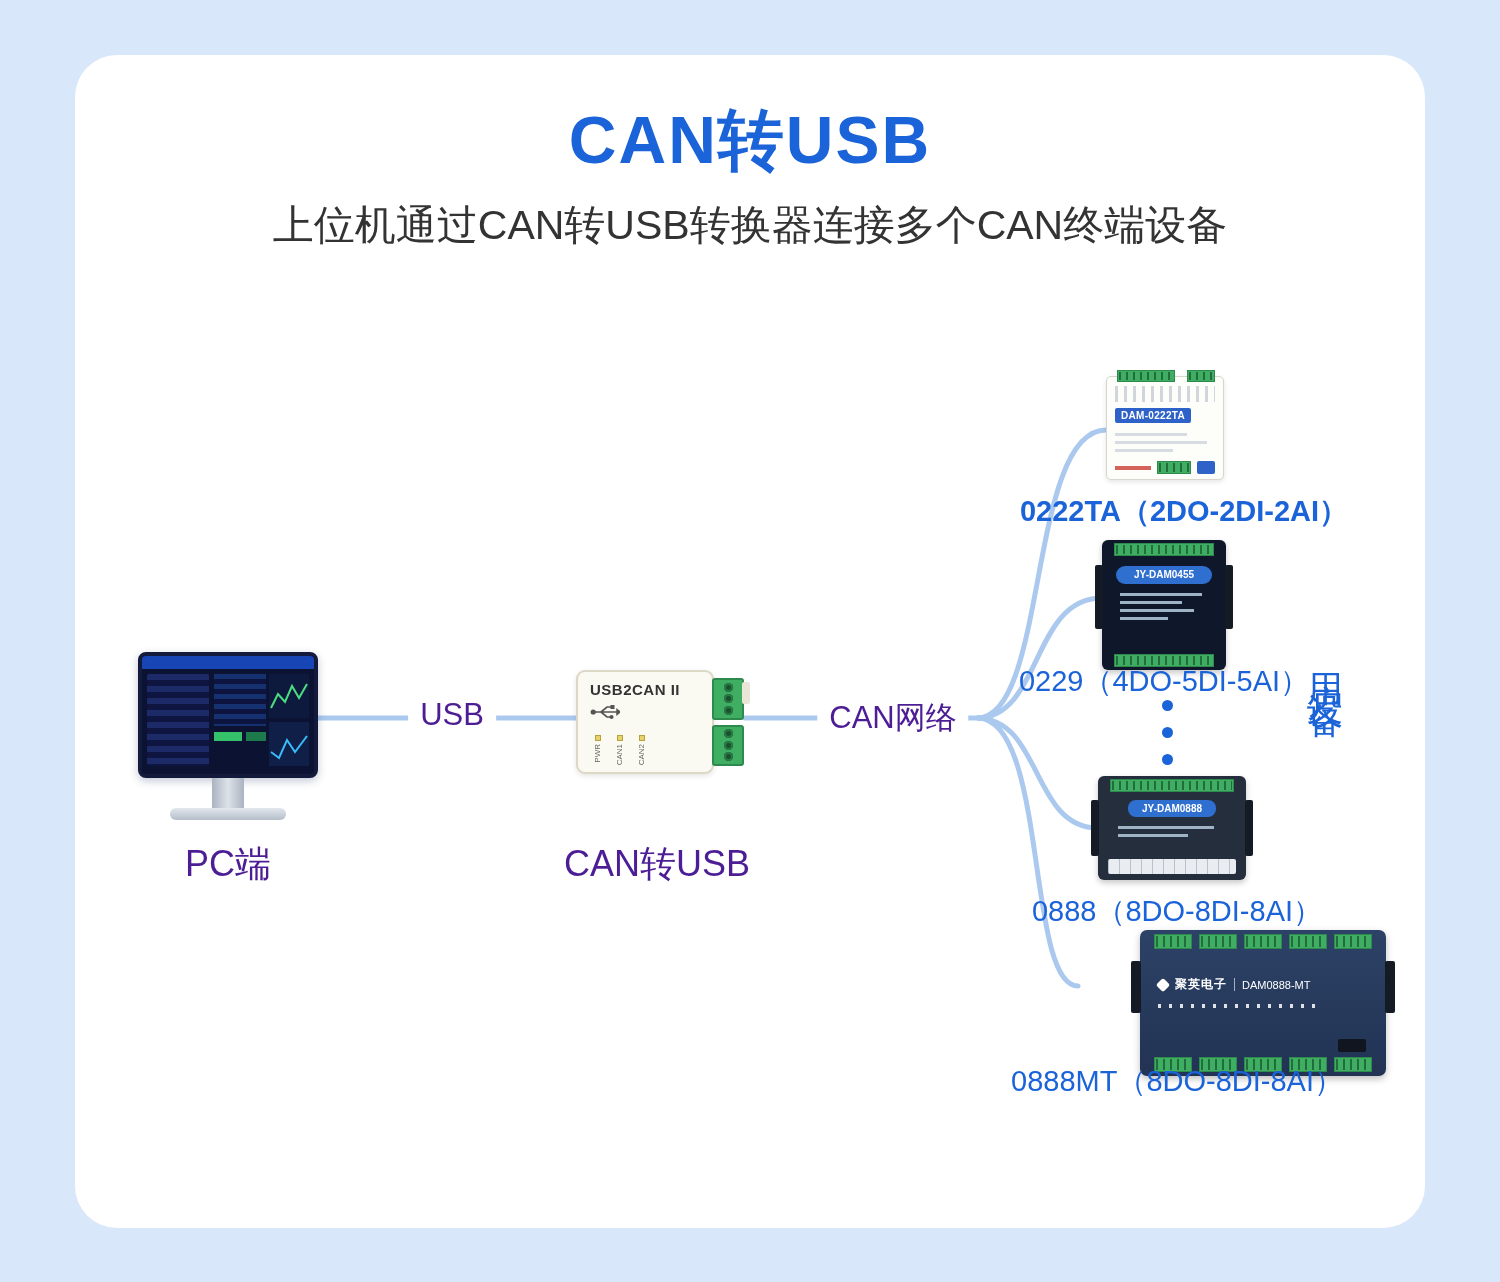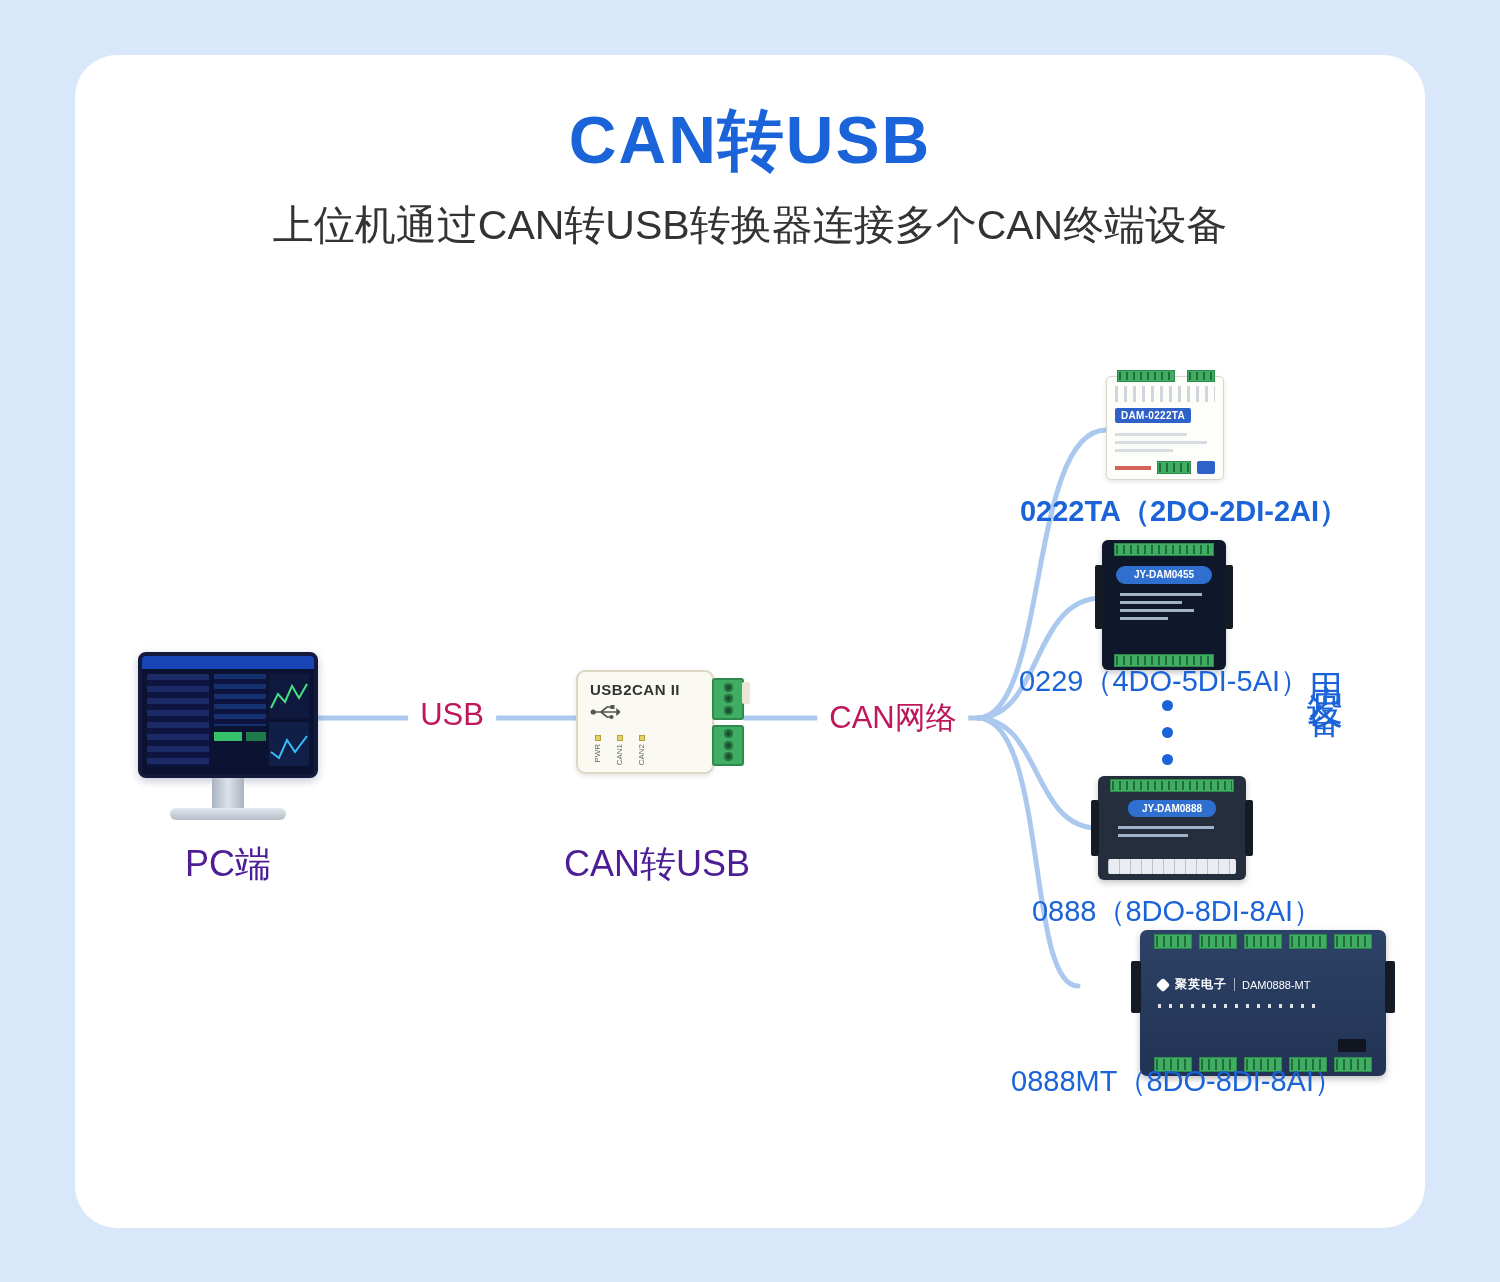--- a/index.html
+++ b/index.html
@@ -10,21 +10,21 @@
   .connectors { position:absolute; left:0; top:0; z-index:1; pointer-events:none; }
 
   .title { position:absolute; left:0; top:96px; width:1500px; text-align:center;
            font-size:66px; font-weight:800; color:#1b63d8; letter-spacing:2px; z-index:2; }
   .subtitle { position:absolute; left:0; width:1500px; text-align:center;
               font-size:41px; font-weight:500; color:#333333; z-index:2; }
   .sub1 { top:198px; } .sub2 { top:272px; }
 
   .node-label { position:absolute; z-index:2; color:#4c1d95; font-size:36px; font-weight:500;
                 transform:translateX(-50%); white-space:nowrap; }
-  .link-label { position:absolute; z-index:2; color:#be185d; font-size:31px; font-weight:500;
+  .link-label { position:absolute; z-index:2; color:#4c1d95; font-size:31px; font-weight:500;
                 background:#fff; padding:0 12px; transform:translateX(-50%); white-space:nowrap; }
   .dev-label  { position:absolute; z-index:2; color:#1b63d8; font-size:29px; font-weight:500;
                 transform:translateX(-50%); white-space:nowrap; }
   .pc-label   { left:228px; top:840px; }
   .conv-label { left:657px; top:840px; }
   .usb-label  { left:452px; top:697px; }
   .can-label  { left:893px; top:697px; }
   .lbl-0222   { left:1184px; top:492px;font-weight:bold; }
   .lbl-0455   { left:1164px; top:662px; }
   .lbl-0888   { left:1177px; top:892px; }

